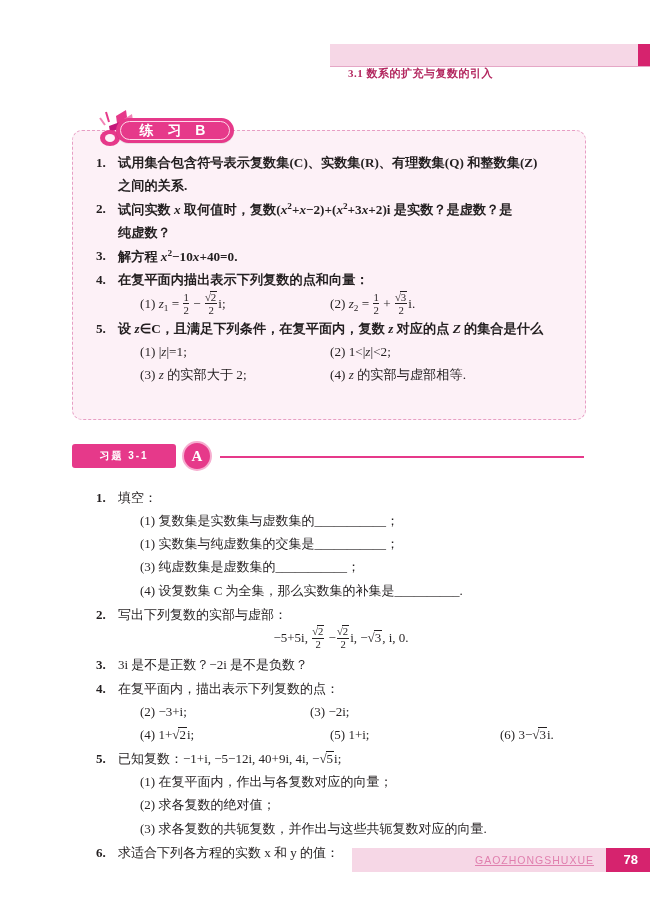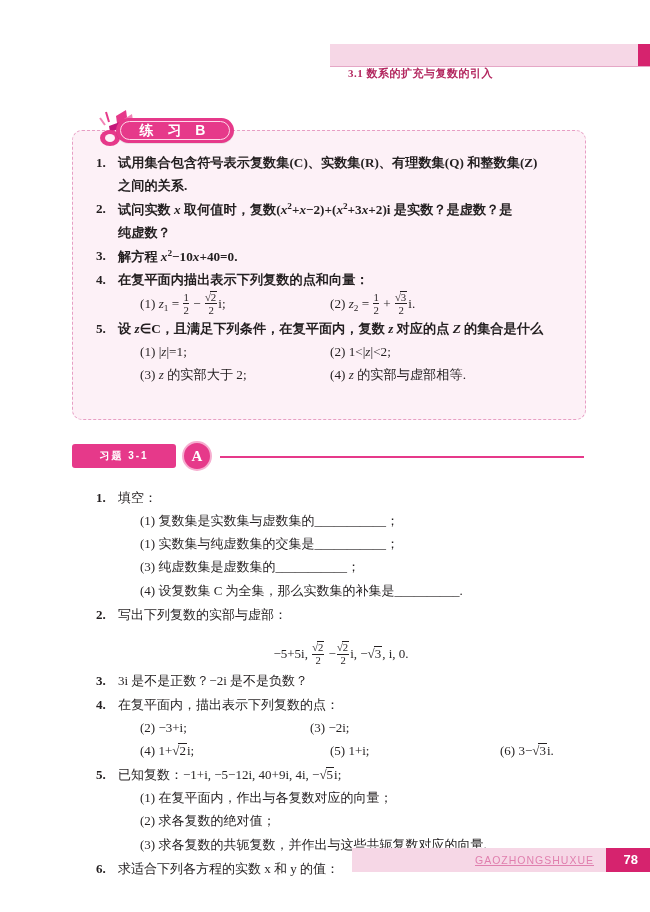--- a/index.html
+++ b/index.html
@@ -220,21 +220,20 @@
   }
   .cols > div {
     flex: 0 0 auto;
   }
   .c1 { width: 190px; }
   .c2 { width: 170px; }
   .c3 { width: 110px; }
   .center-line {
     text-align: center;
     padding-left: 0;
-    margin-top: 16px;
   }
 
   
   .frac {
     display: inline-block;
     vertical-align: middle;
     text-align: center;
     font-size: 0.82em;
     line-height: 1.12;
     margin: 0 1px;

